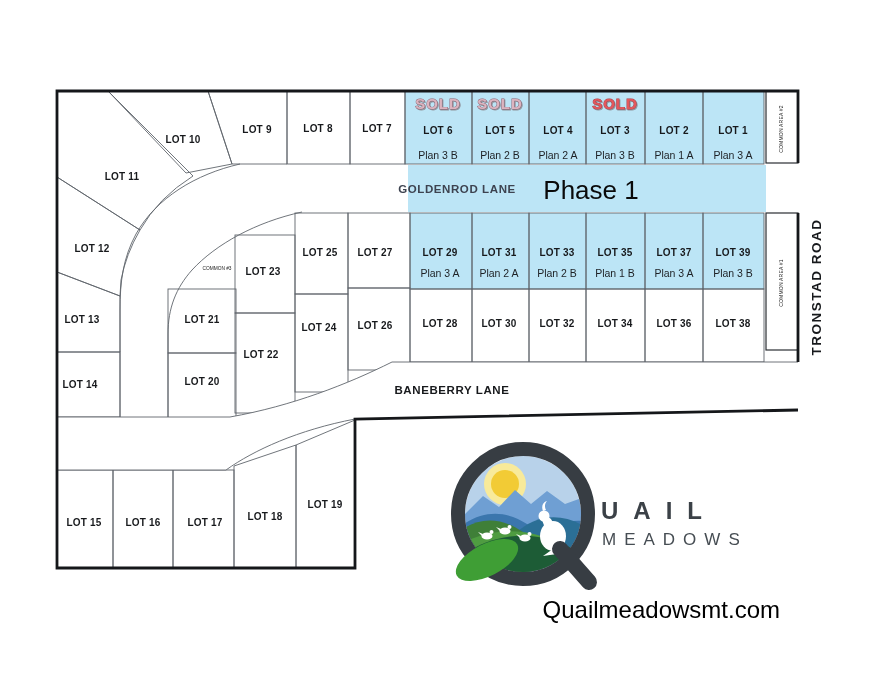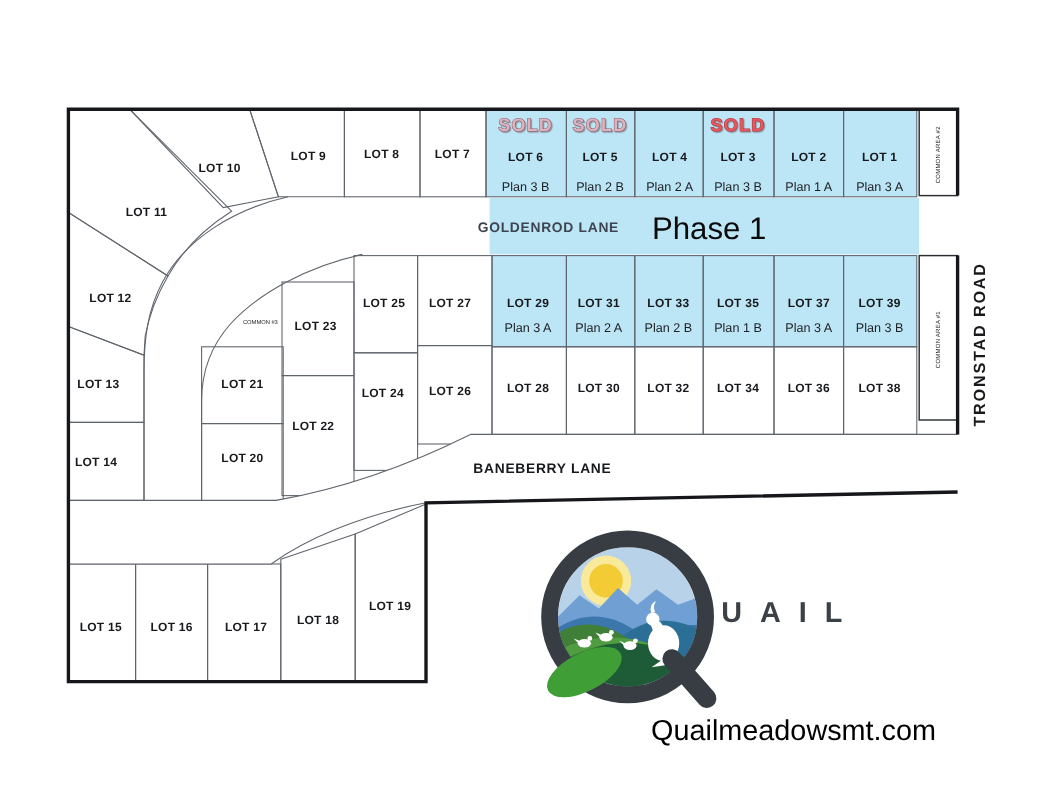--- a/index.html
+++ b/index.html
@@ -208,15 +208,16 @@
         <path d="M96,75 C94,70 96,66 100,65 C97,68 98,72 99,74 Z"></path>
         <path d="M106,113 L96,120 L110,118 Z"></path>
       </g>
     </g>
     <circle cx="76" cy="78" r="65" fill="none" stroke="#373d43" stroke-width="14"></circle>
     <path d="M113,113 L142,146" stroke="#373d43" stroke-width="16" stroke-linecap="round"></path>
     <ellipse cx="40" cy="124" rx="34" ry="16" transform="rotate(-27 40 124)" fill="#3f9e35"></ellipse>
   </svg>
 
   <div id="brand-rest">UAIL</div>
+  <div id="brand-sub">MEADOWS</div>
   <div id="site-url">Quailmeadowsmt.com</div>
 
 </div>
 
 </body></html>

